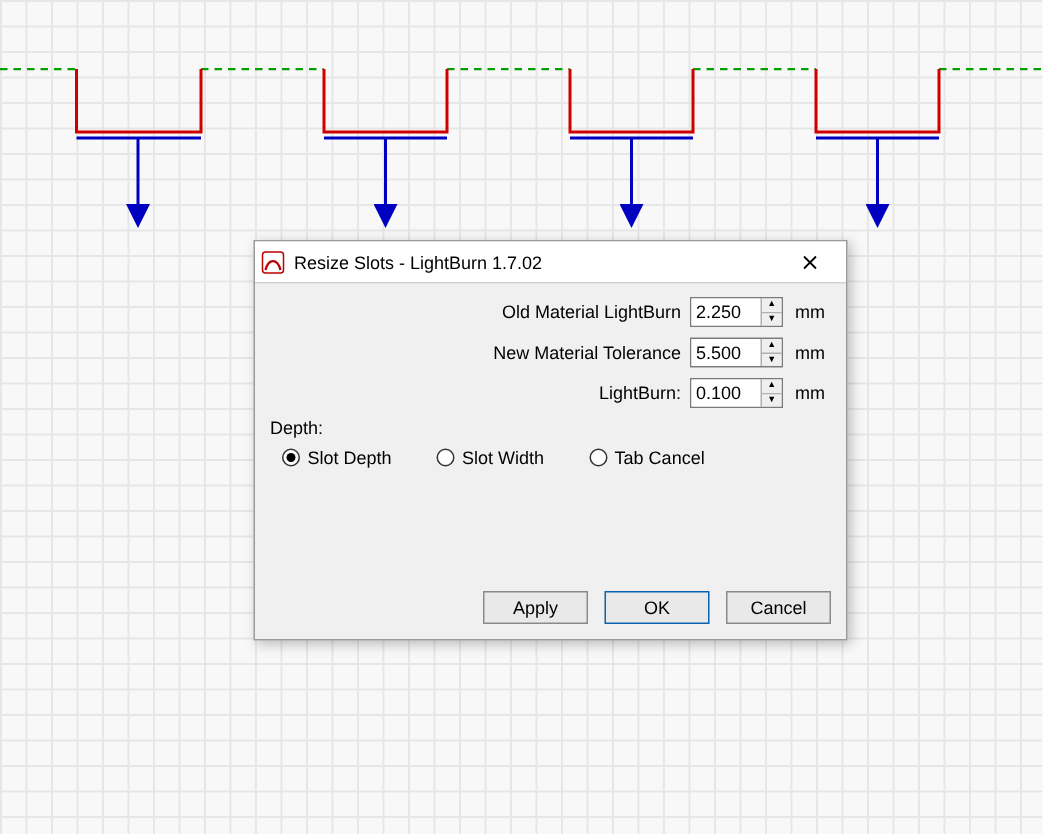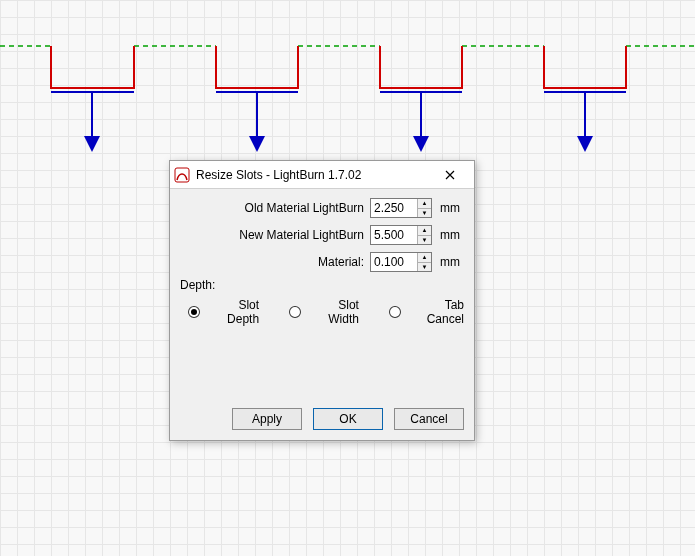--- a/index.html
+++ b/index.html
@@ -25,21 +25,21 @@
   svg.overlay {
     position: absolute;
     left: 0; top: 0;
     width: 695px; height: 556px;
     pointer-events: none;
   }
   
   .dialog {
     position: absolute;
     left: 169px; top: 160px;
-    width: 306px;
+    width: 396px;
     background: #f0f0f0;
     border: 1px solid #9a9a9a;
     box-shadow: 2px 2px 8px rgba(0,0,0,0.25);
   }
   .titlebar {
     display: flex;
     align-items: center;
     height: 28px;
     background: #ffffff;
     border-bottom: 1px solid #d0d0d0;
@@ -225,33 +225,33 @@
         <input value="2.250" style="">
         <div class="btns">
           <div>▲</div>
           <div>▼</div>
         </div>
       </div>
       <span class="unit">mm</span>
     </div>
 
     <div class="row">
-      <label class="field-label">New Material LightBurn</label>
+      <label class="field-label">New Material Tolerance</label>
       <div class="spinner">
         <input value="5.500" style="">
         <div class="btns">
           <div>▲</div>
           <div>▼</div>
         </div>
       </div>
       <span class="unit">mm</span>
     </div>
 
     <div class="row">
-      <label class="field-label">Material:</label>
+      <label class="field-label">LightBurn:</label>
       <div class="spinner">
         <input value="0.100" style="">
         <div class="btns">
           <div>▲</div>
           <div>▼</div>
         </div>
       </div>
       <span class="unit">mm</span>
     </div>
 

